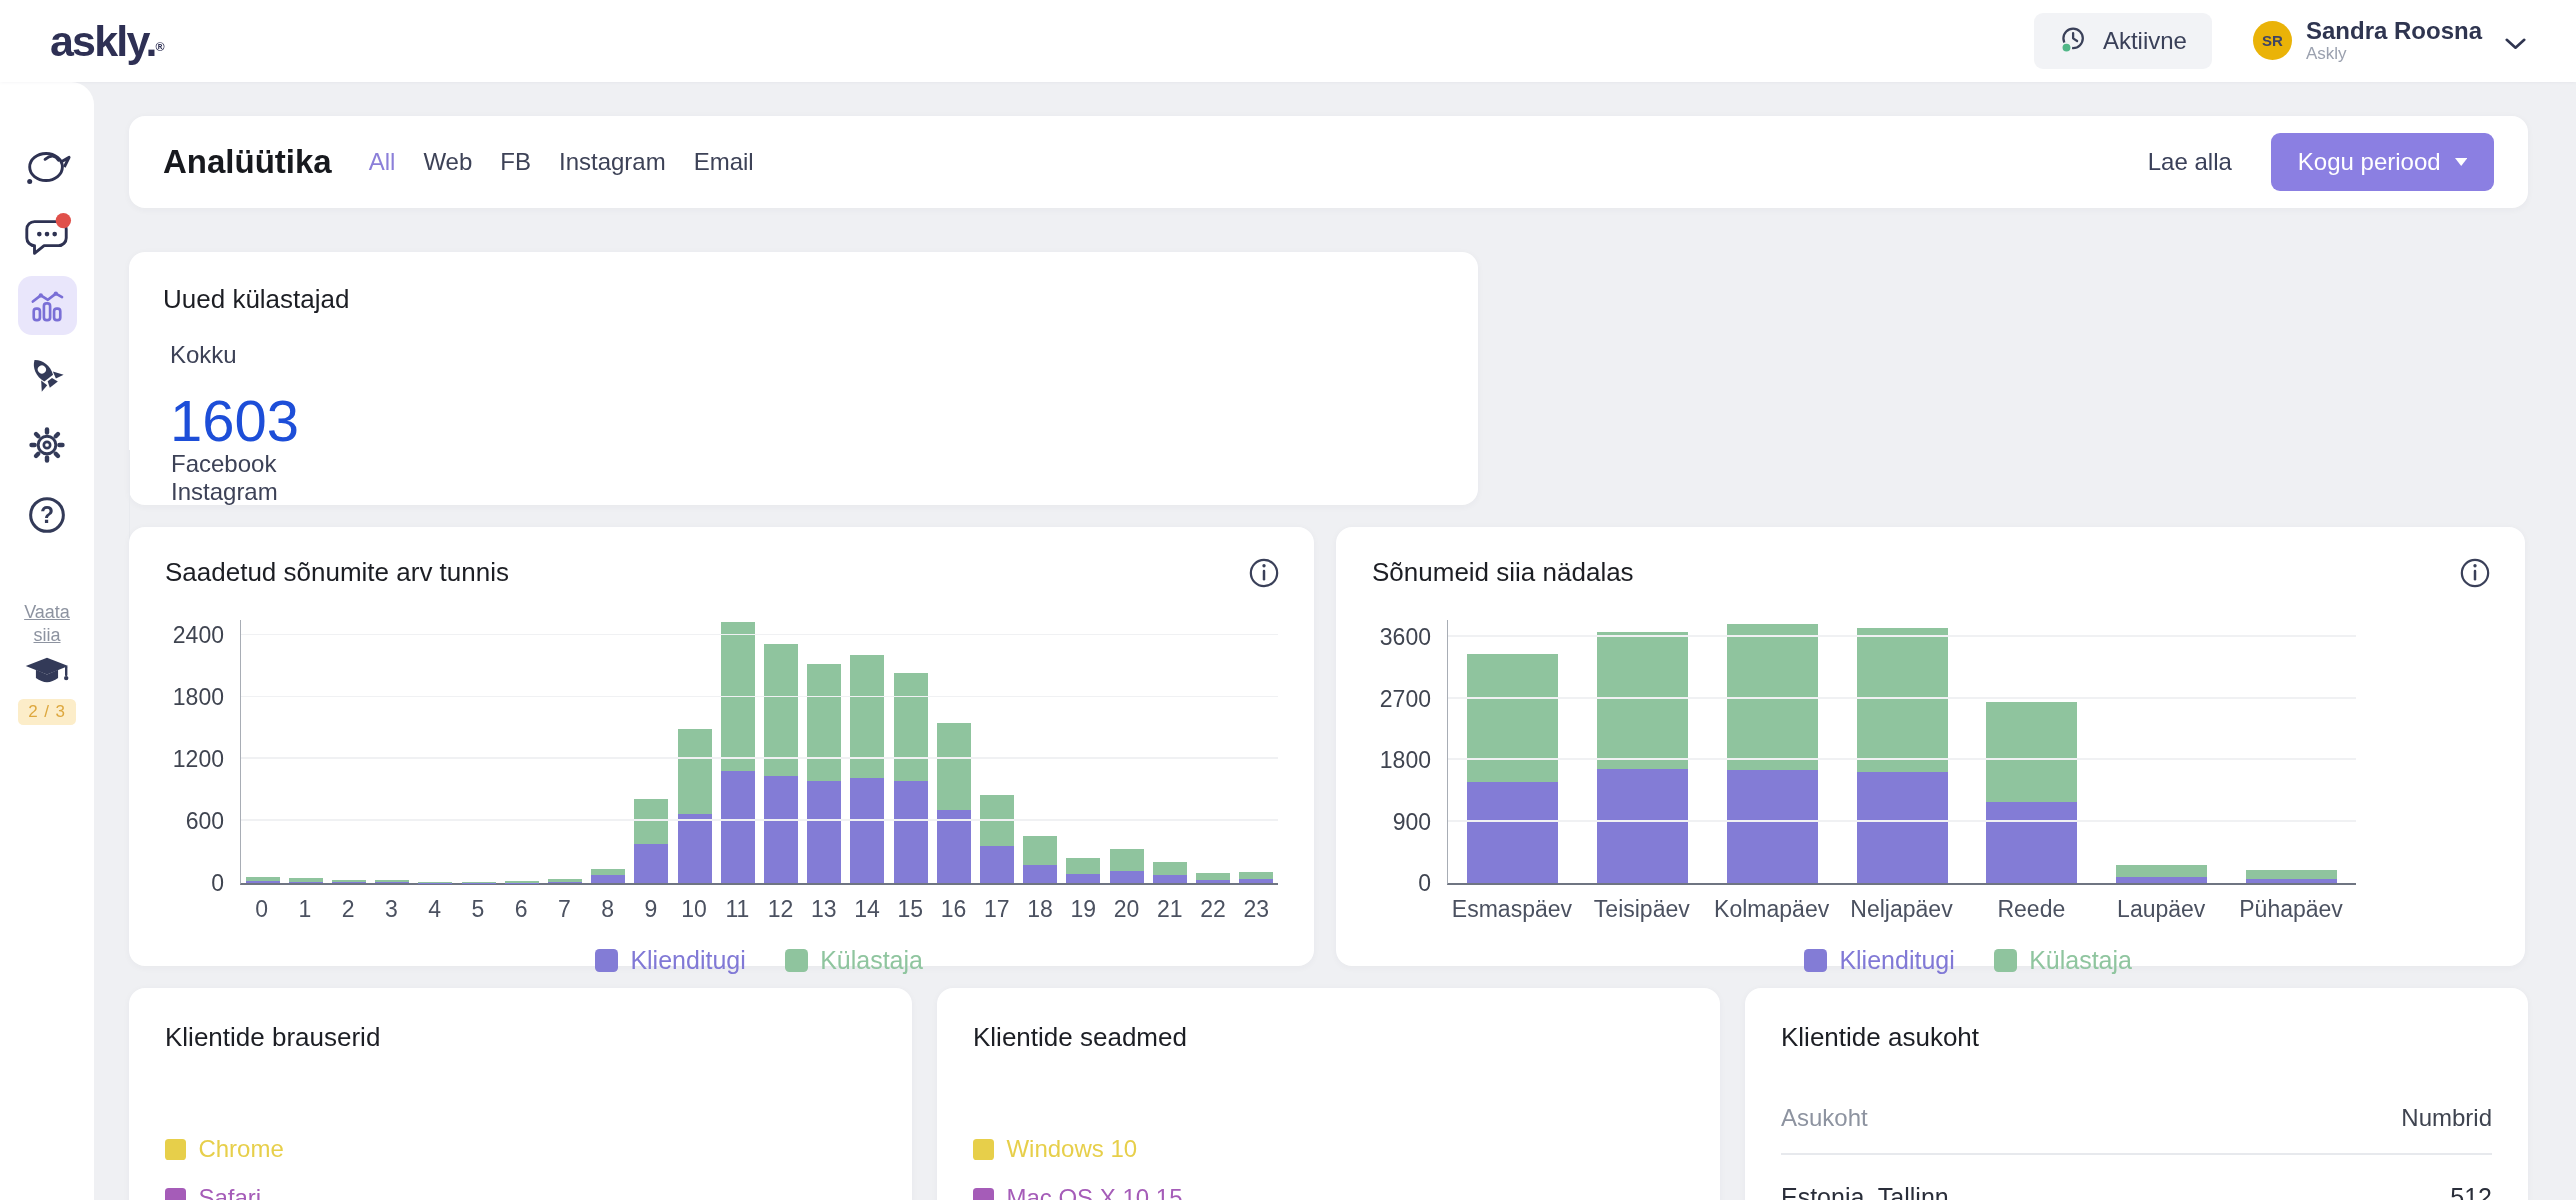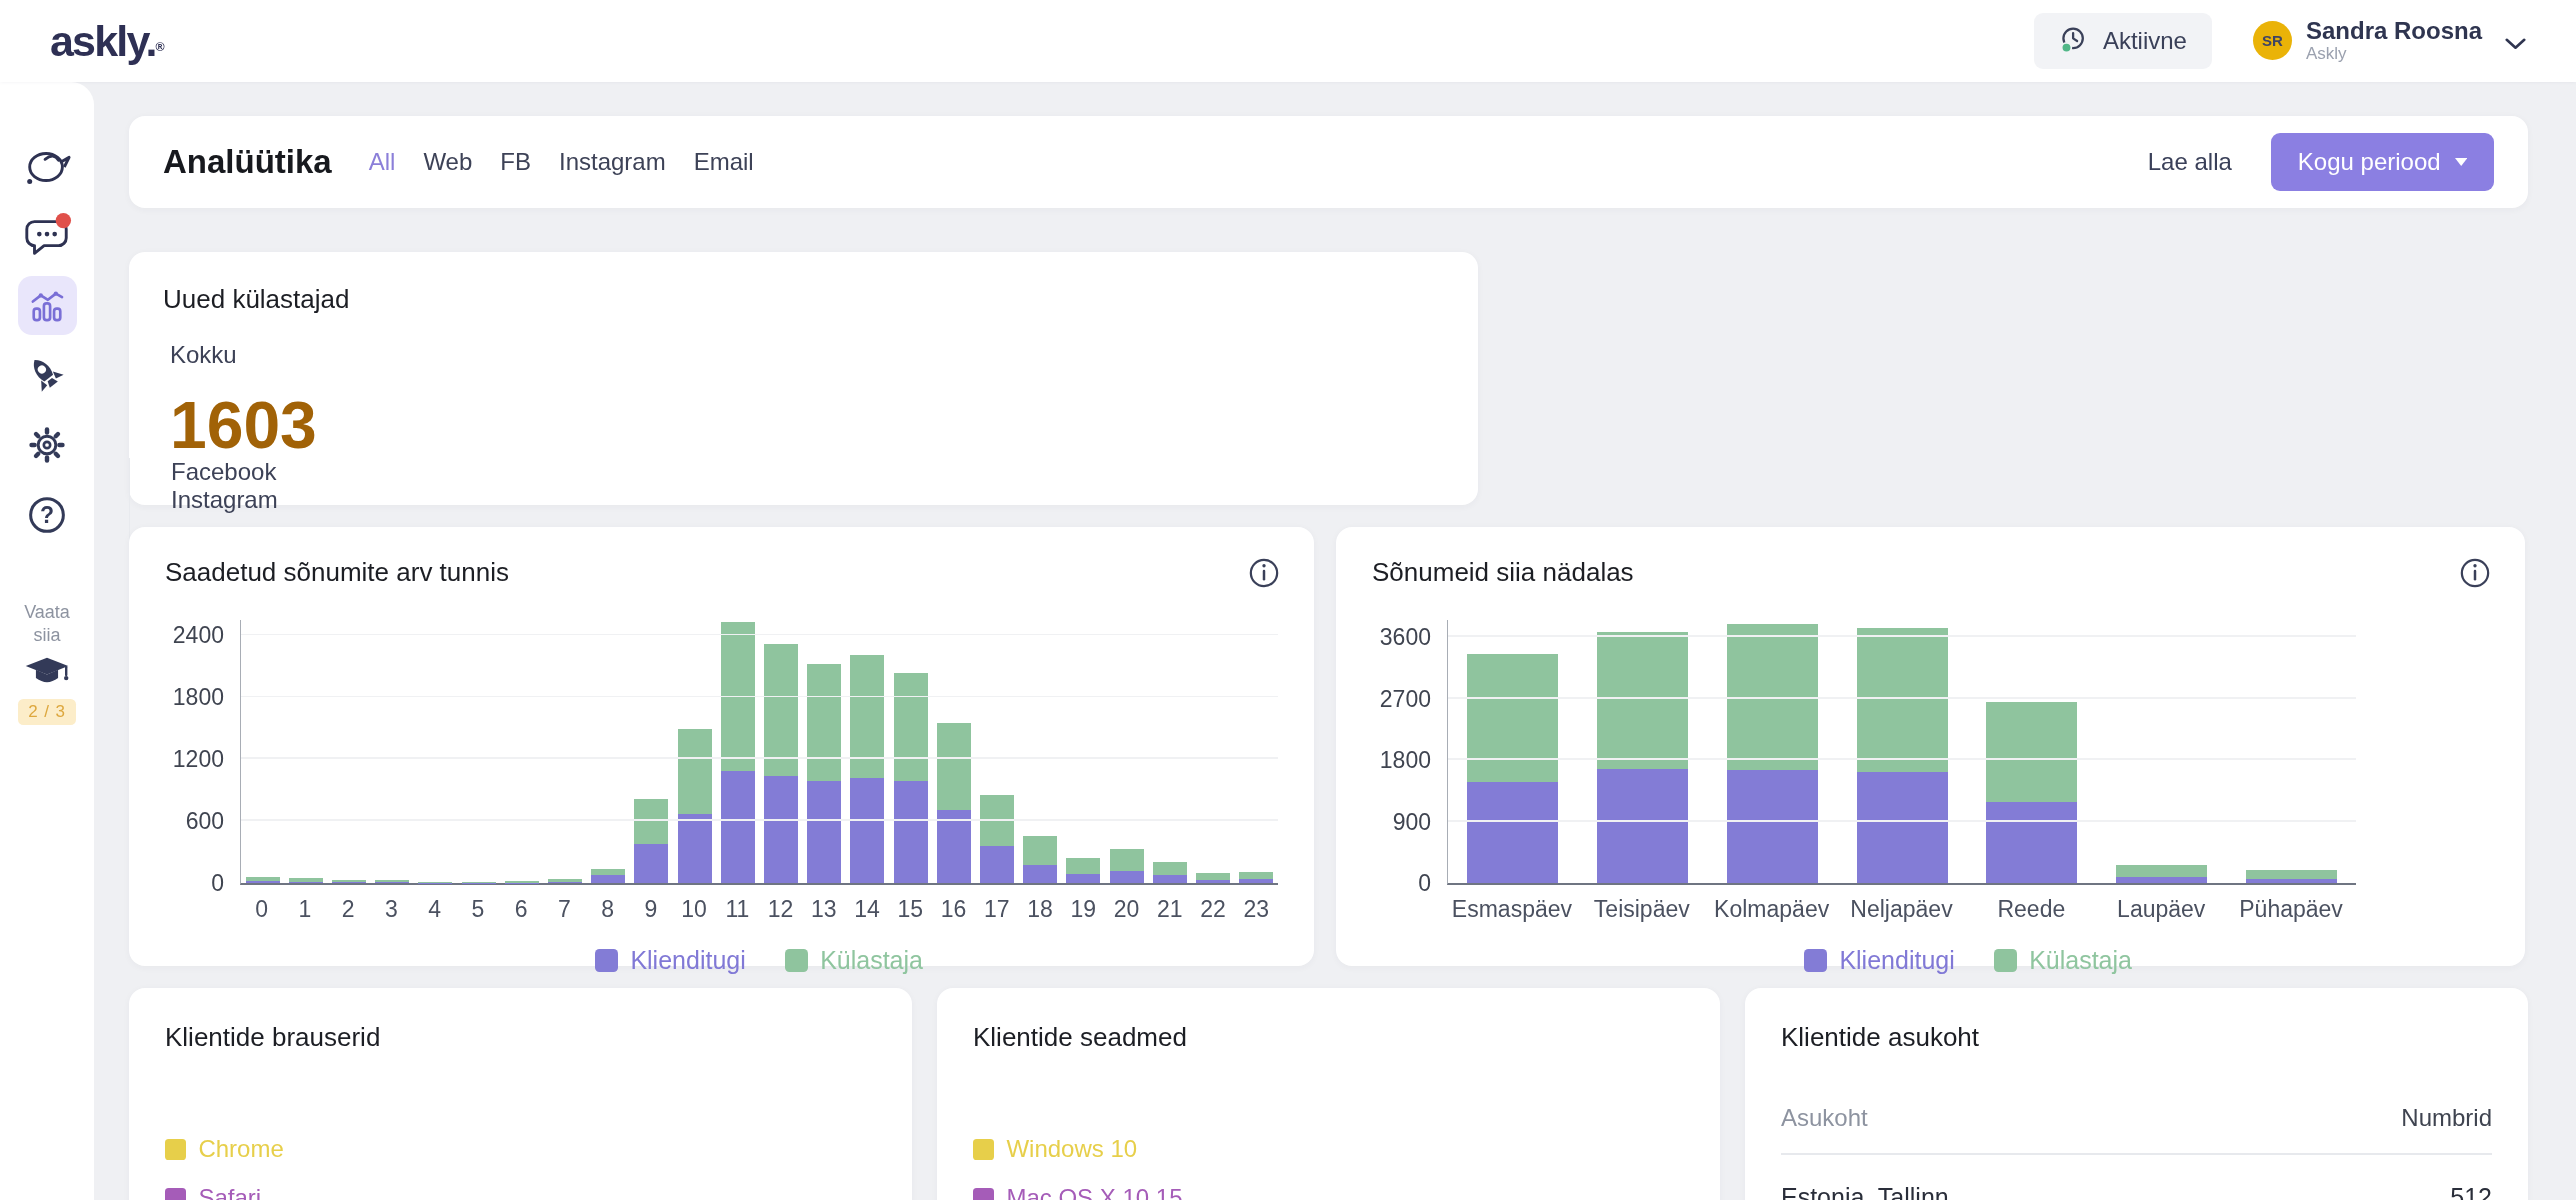--- a/index.html
+++ b/index.html
@@ -34,21 +34,21 @@
   .user-company{font-size:17px;color:#9ba1af;}
   .chev{margin-left:9px;margin-top:7px;}
   
   .main{display:flex;height:1118px;}
   .sidebar{
     width:94px;background:#ffffff;border-top-right-radius:23px;
     display:flex;flex-direction:column;align-items:center;padding-top:55px;flex:none;
   }
   .side-item{width:59px;height:59px;margin-bottom:10.7px;display:flex;align-items:center;justify-content:center;cursor:pointer;position:relative;border-radius:14px;}
   .side-item.active{background:#e9e6fb;}
-  .side-help{margin-top:46px;text-align:center;font-size:18px;color:#8d93a0;line-height:1.25;}
+  .side-help{margin-top:46px;text-align:center;font-size:18px;color:#8d93a0;line-height:1.25;text-decoration:underline;}
   .side-cap{margin-top:9px;cursor:pointer;}
   .badge{
     margin-top:7px;font-size:17px;padding:2.7px 10.7px;border-radius:5.3px;letter-spacing:0.9px;
   }
   .content{flex:1;padding:34px 51px 0 35px;display:flex;flex-direction:column;}
   .card{background:#ffffff;border-radius:16px;box-shadow:0 1.8px 7px rgba(40,44,80,.04);}
   
   .header-card{height:92px;display:flex;align-items:center;padding:0 34px;flex:none;}
   .page-title{font-size:33px;font-weight:700;color:#17191e;}
   .tabs{display:flex;gap:28px;margin-left:37px;font-size:24px;color:#3d4257;}
@@ -61,21 +61,21 @@
     font-size:24px;padding:15px 27px;display:flex;align-items:center;gap:14px;cursor:pointer;
   }
   
   .stats-card{margin-top:44px;width:1349px;height:253px;padding:32px 0 0 0;box-sizing:border-box;flex:none;}
   .stats-title{font-size:26px;font-weight:500;color:#1c1e24;padding-left:34px;}
   .stats-row{display:flex;margin-top:26px;flex-direction:column;}
   .stat{box-sizing:border-box;padding-left:41px;border-left:1.8px solid #e8eaee;}
   .stat:first-child{border-left:none;}
   .stat-0{width:333px;} .stat-1{width:235px;} .stat-2{width:240px;} .stat-3{width:268px;} .stat-4{width:273px;}
   .stat-label{font-size:24px;color:#3d4257;}
-  .stat-value{font-size:66px;font-weight:700;color:#a16207;margin-top:23px;line-height:1;}
+  .stat-value{font-size:58px;font-weight:400;color:#1d4ed8;margin-top:23px;line-height:1;}
   
   .charts-row{display:flex;gap:22px;margin-top:22px;flex:none;}
   .chart-card{height:439px;box-sizing:border-box;padding:30px 36px;position:relative;}
   .chart-card.c0{width:1185px;}
   .chart-card.c1{width:1189px;}
   .chart-title{font-size:26px;font-weight:500;color:#1c1e24;}
   .info-btn{position:absolute;top:28px;right:32px;cursor:pointer;background:none;border:none;padding:0;}
   .chart-body{display:flex;margin-top:32px;}
   .c1 .chart-body{padding-right:133px;}
   .y-axis{width:75px;position:relative;height:263px;flex:none;}

